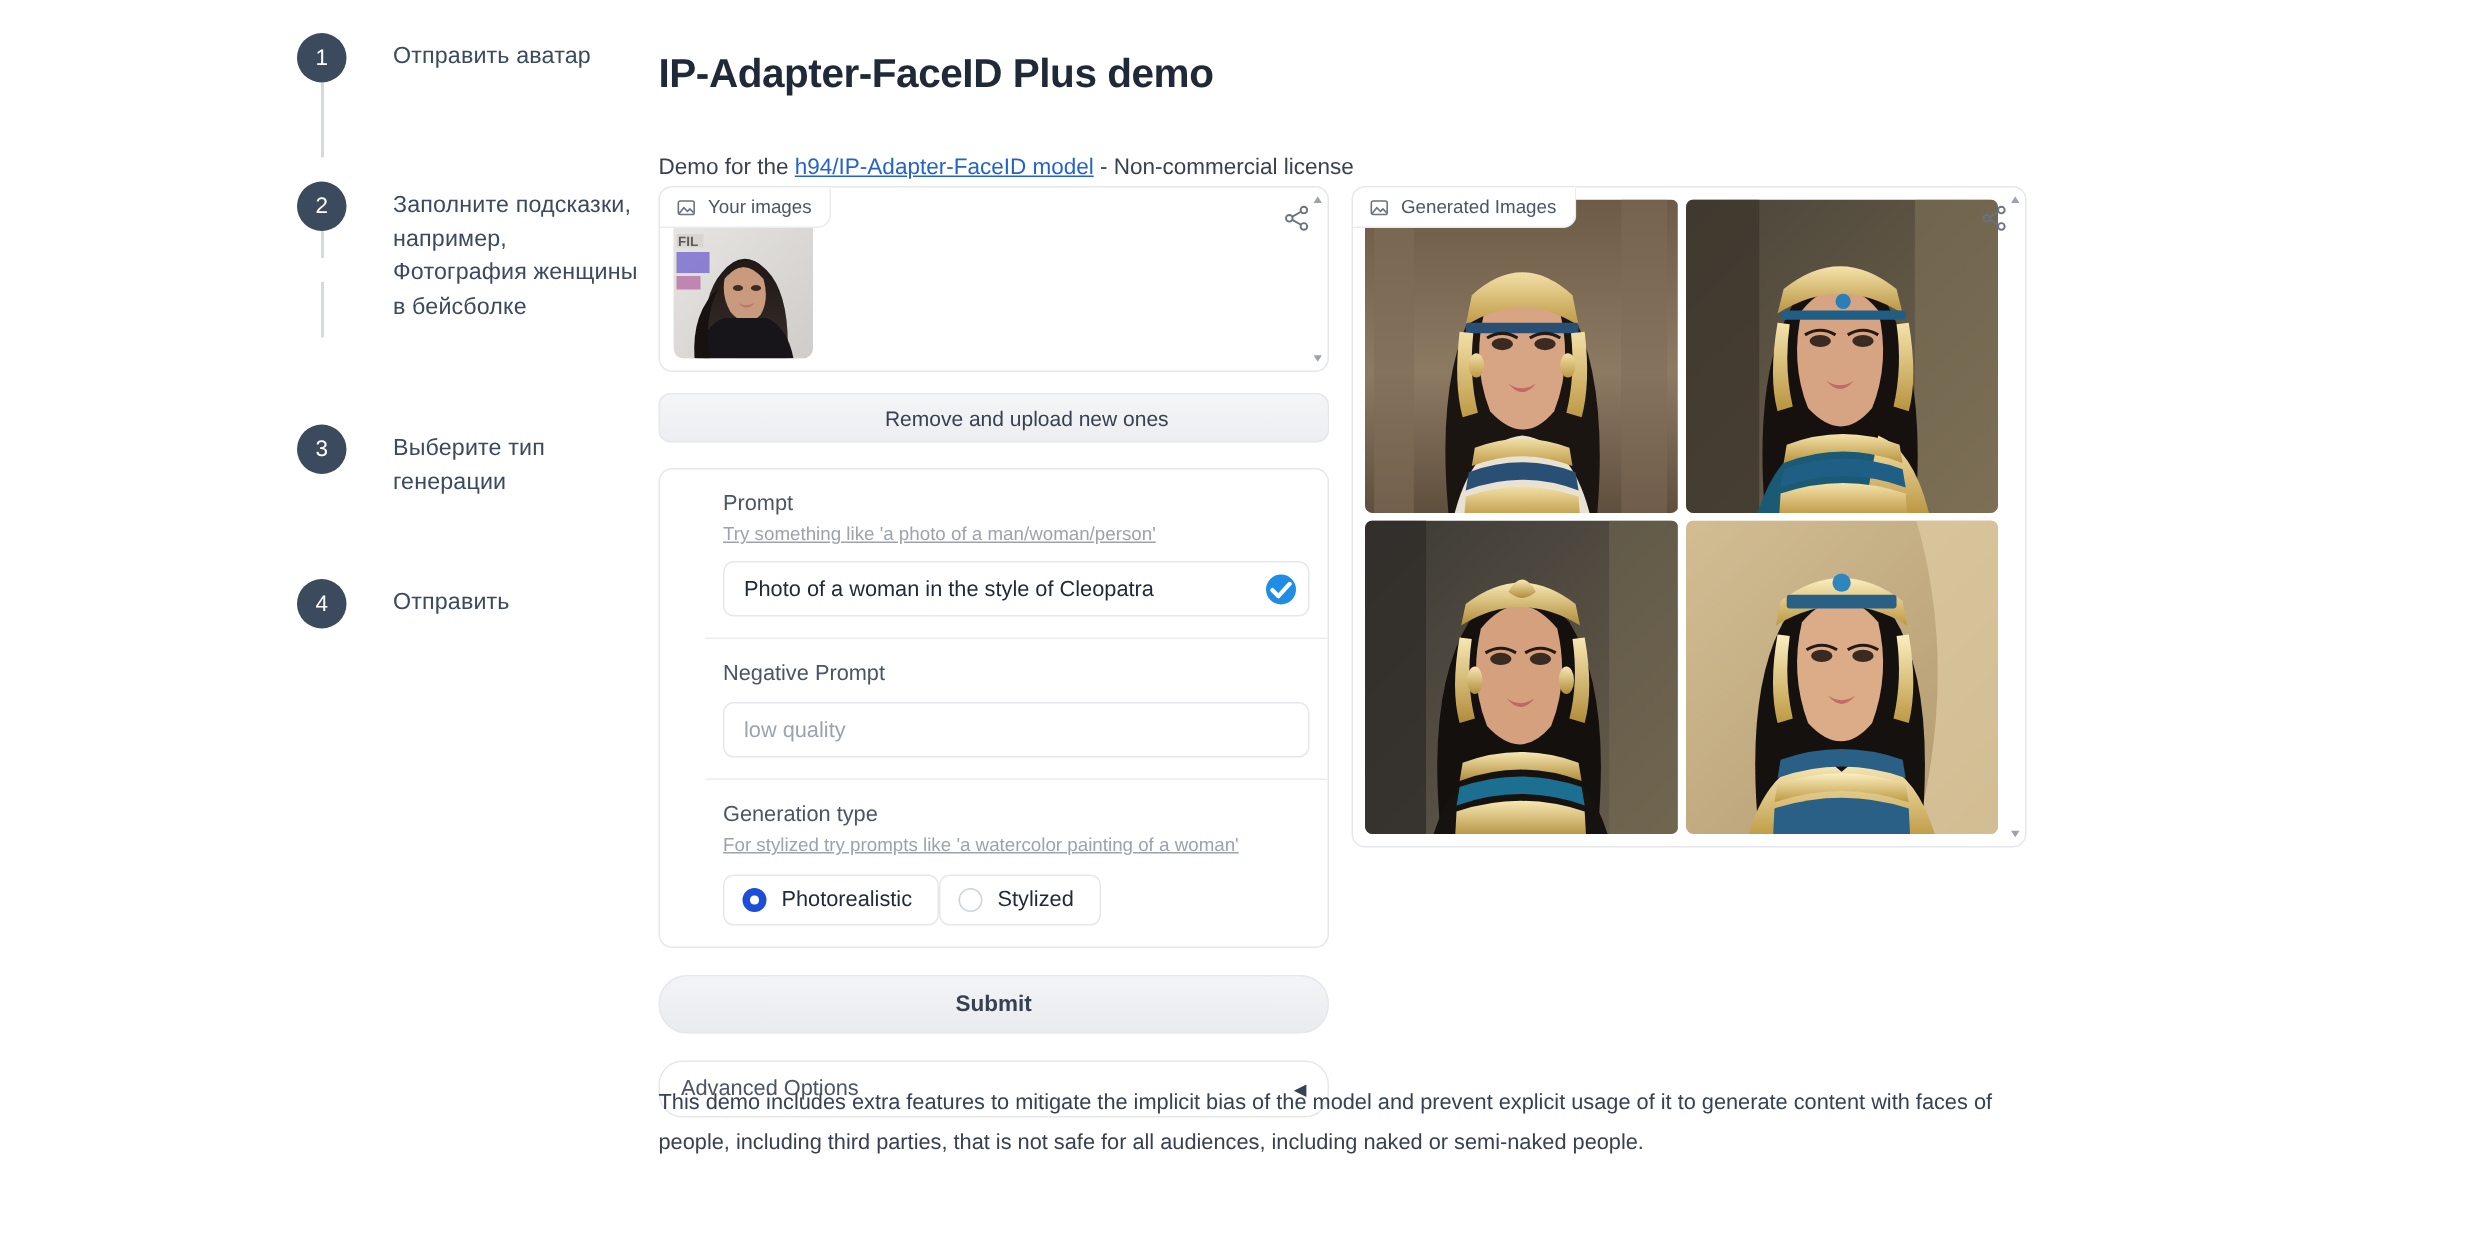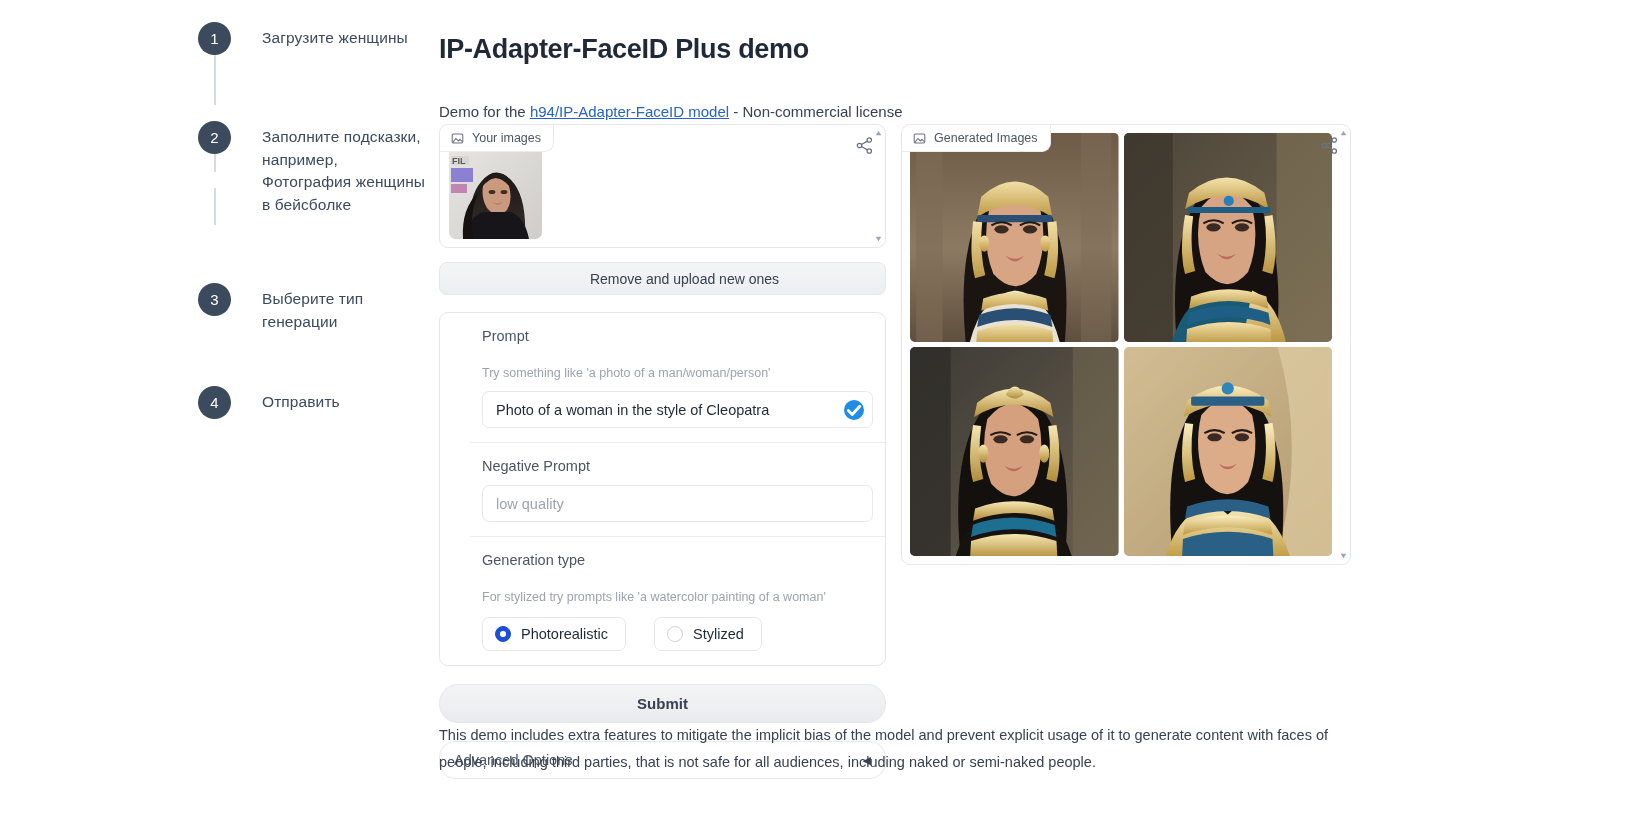--- a/index.html
+++ b/index.html
@@ -91,34 +91,34 @@
     font-size: 14px; color: #374151;
     display: flex; align-items: center; justify-content: center;
     font-family: "Liberation Sans", sans-serif;
     padding-left: 44px;
   }
 
   .form-panel { margin-top: 17px; }
   .field { padding: 15px 12px 14px 12px; }
   .field + .field { border-top: 1px solid #ededf0; }
   .field-label { font-size: 14.5px; color: #4b5563; }
-  .field-hint { margin-top: 22px; font-size: 12.5px; color: #9ca3af; }
+  .field-hint { margin-top: 5px; font-size: 12.5px; color: #9ca3af; text-decoration: underline; }
   .textbox {
     margin-top: 11px; height: 37px; border: 1px solid #e7e8ec;
     border-radius: 7px; background: #fff;
     display: flex; align-items: center; padding: 0 13px;
     font-size: 14.5px; color: #1f2937; position: relative;
   }
   .textbox.placeholder { color: #9ca3af; }
   .check {
     position: absolute; right: 8px; top: 50%; transform: translateY(-50%);
     width: 20px; height: 20px; border-radius: 50%; background: #1f8ce6;
     display: flex; align-items: center; justify-content: center;
   }
-  .radio-row { margin-top: 13px; display: flex; gap: 28px; }
+  .radio-row { margin-top: 13px; display: flex; gap: 0; }
   .radio-pill {
     height: 34px; border: 1px solid #e7e8ec; border-radius: 7px;
     display: flex; align-items: center; gap: 10px; padding: 0 17px 0 12px;
     font-size: 14.5px; color: #1f2937; background: #fff;
   }
   .radio-dot {
     width: 16px; height: 16px; border-radius: 50%;
     border: 1px solid #cfd3da; background: #fff; flex: 0 0 16px;
     display: flex; align-items: center; justify-content: center;
   }
@@ -164,21 +164,21 @@
 
 <div class="page">
 
   <div class="steps">
     <div class="connector" id="c1"></div>
     <div class="connector" id="c2"></div>
     <div class="connector" id="c3"></div>
 
     <div class="step-row" id="s1">
       <div class="step-badge">1</div>
-      <div class="step-label">Загрузите женщины</div>
+      <div class="step-label">Отправить аватар</div>
     </div>
     <div class="step-row" id="s2">
       <div class="step-badge">2</div>
       <div class="step-label">Заполните подсказки, например, Фотография женщины в бейсболке</div>
     </div>
     <div class="step-row" id="s3">
       <div class="step-badge">3</div>
       <div class="step-label">Выберите тип генерации</div>
     </div>
     <div class="step-row" id="s4">

